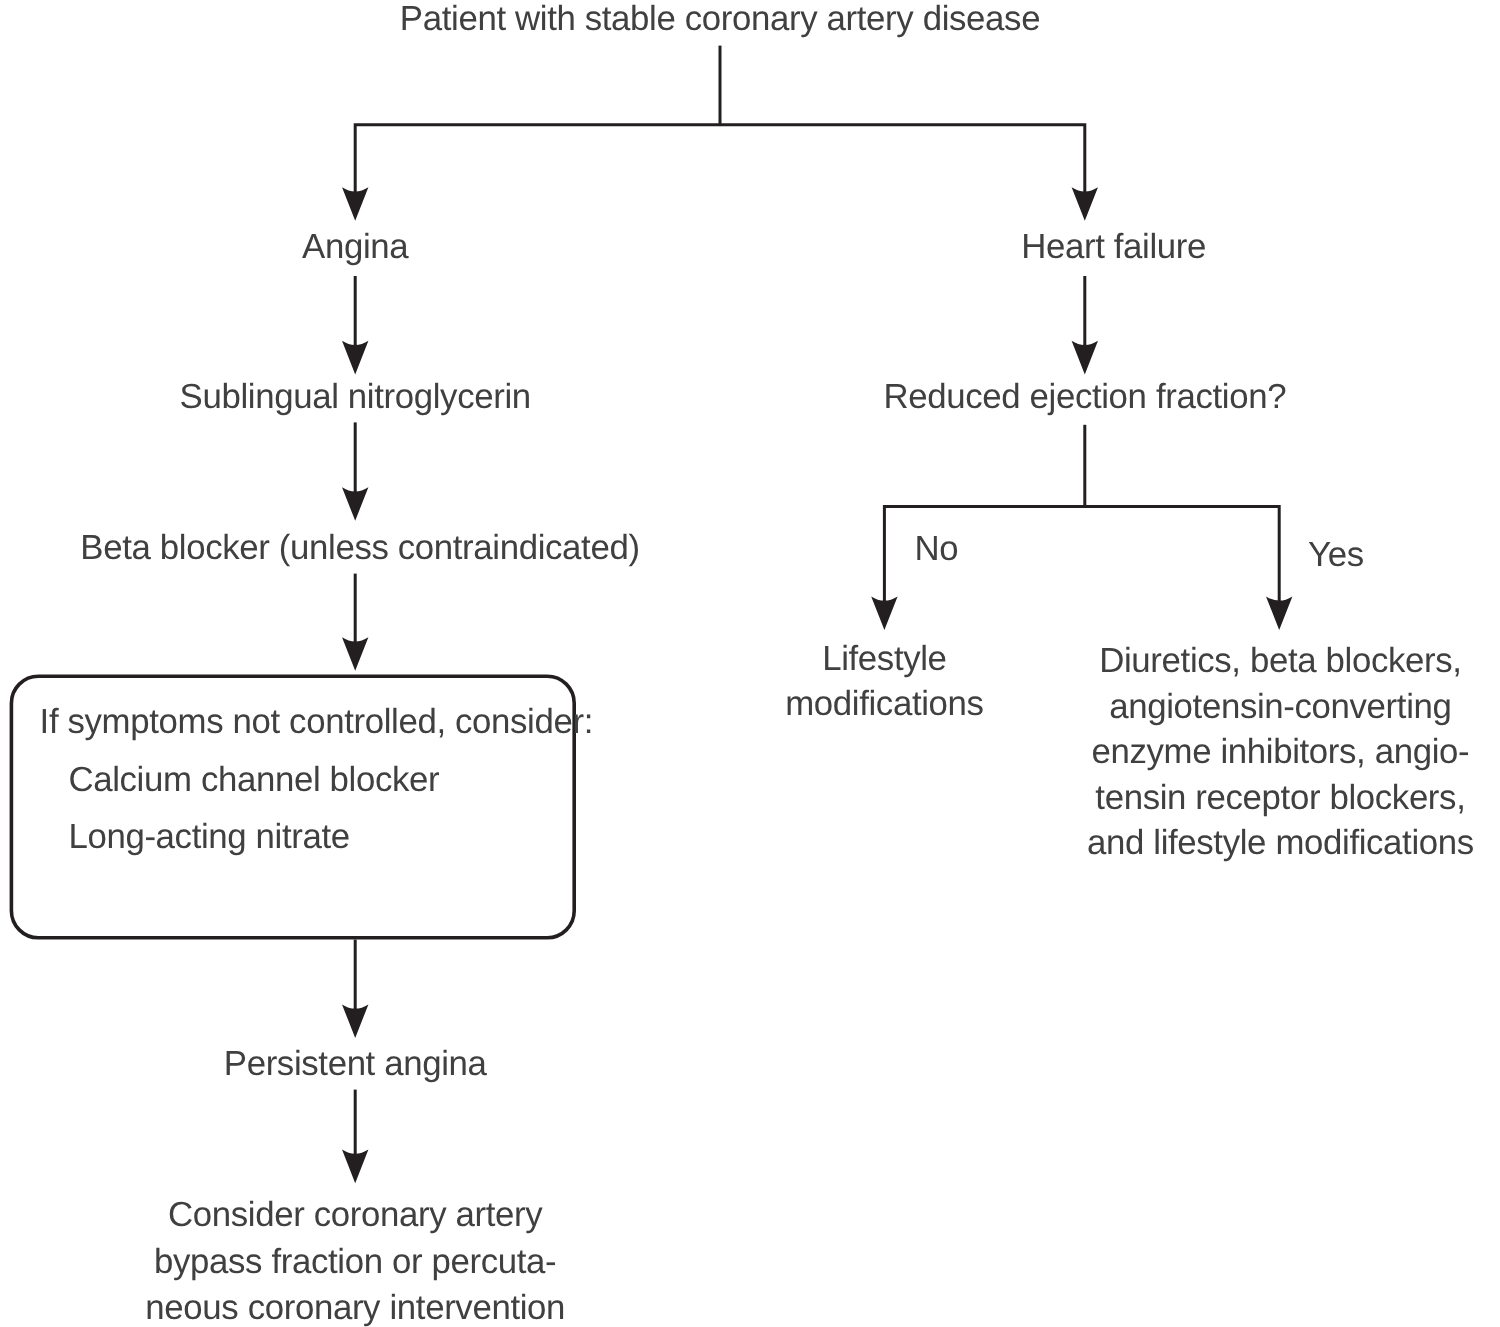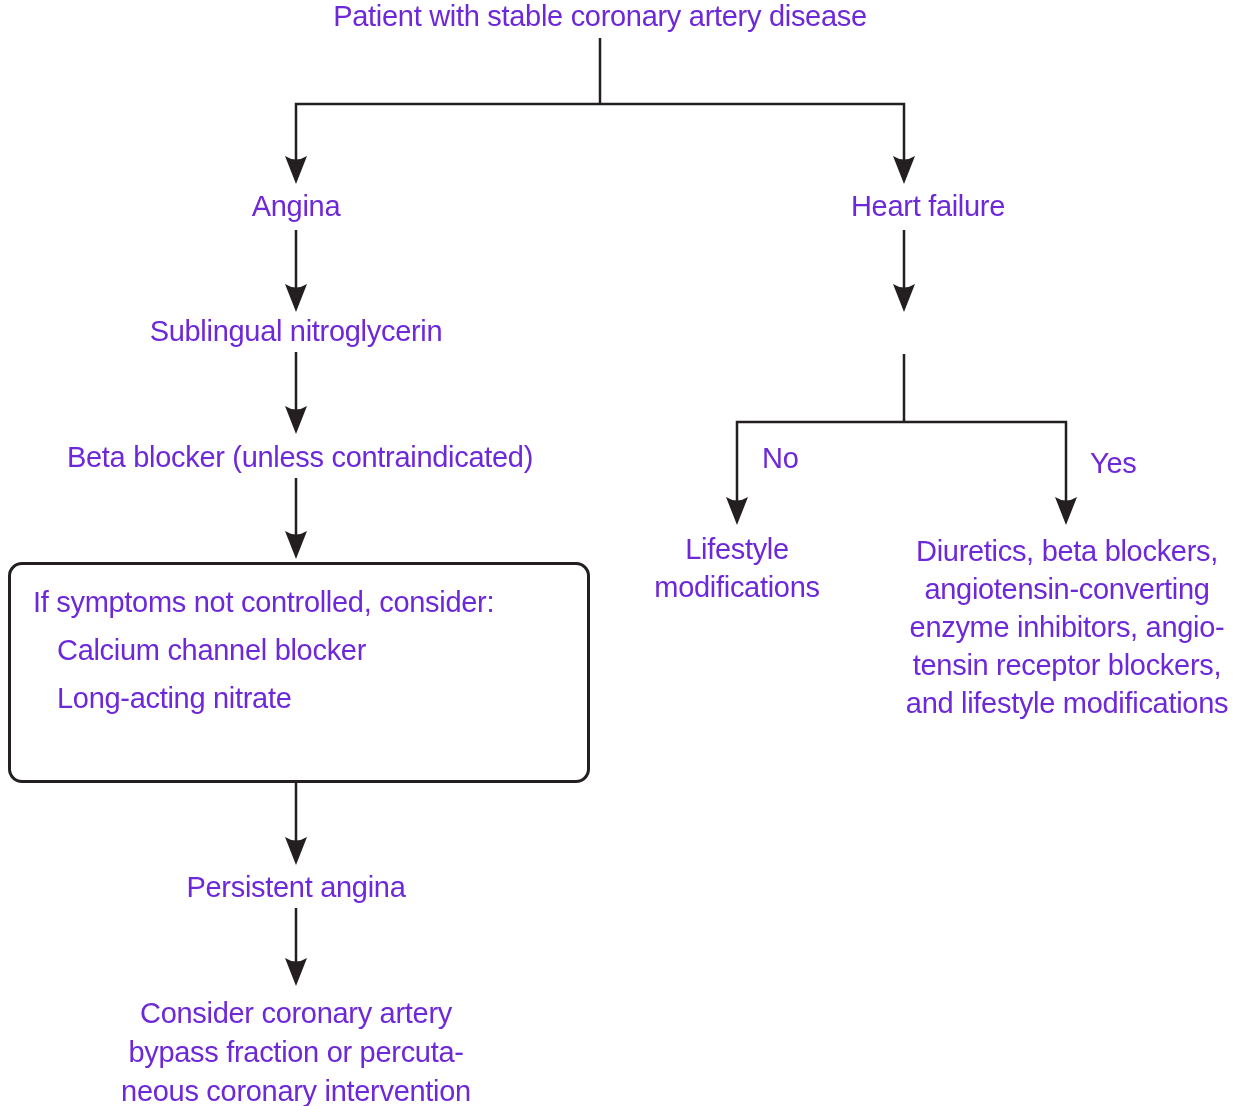--- a/index.html
+++ b/index.html
@@ -6,21 +6,21 @@
     margin: 0;
     padding: 0;
     background: #ffffff;
   }
   #canvas {
     position: relative;
     width: 1250px;
     height: 1106px;
     background: #ffffff;
     font-family: "Liberation Sans", sans-serif;
-    color: #6d28d9;
+    color: #404040;
     overflow: hidden;
   }
   #connectors {
     position: absolute;
     left: 0;
     top: 0;
     width: 1250px;
     height: 1106px;
   }
   #connectors path.l {
@@ -45,25 +45,25 @@
     position: absolute;
     transform: translate(0, -50%);
     font-size: 29px;
     letter-spacing: -0.3px;
     white-space: nowrap;
   }
   .consider-box {
     position: absolute;
     left: 8px;
     top: 562px;
-    width: 582px;
+    width: 472px;
     height: 221px;
     box-sizing: border-box;
     border: 3px solid #231f20;
-    border-radius: 14px;
+    border-radius: 24px;
     padding: 13px 10px 0 22px;
     font-size: 29px;
     letter-spacing: -0.3px;
     line-height: 48px;
     text-align: left;
     white-space: nowrap;
     background: #ffffff;
   }
   .consider-box .item {
     margin-left: 24px;
@@ -129,20 +129,21 @@
   </div>
 
   <div class="node" style="left:296px; top:887px;">Persistent angina</div>
 
   <div class="node cabg-block" style="left:296px; top:1052px;">
     <div>Consider coronary artery</div>
     <div>bypass fraction or percuta-</div>
     <div>neous coronary intervention</div>
   </div>
 
+  <div class="node" style="left:904px; top:331px;">Reduced ejection fraction?</div>
 
   <div class="branch-label" style="left:762px; top:458px;">No</div>
 
   <div class="branch-label" style="left:1090px; top:463px;text-align:center;">Yes</div>
 
   <div class="node multiline" style="left:737px; top:568px;">
     <div>Lifestyle</div>
     <div>modifications</div>
   </div>
 

